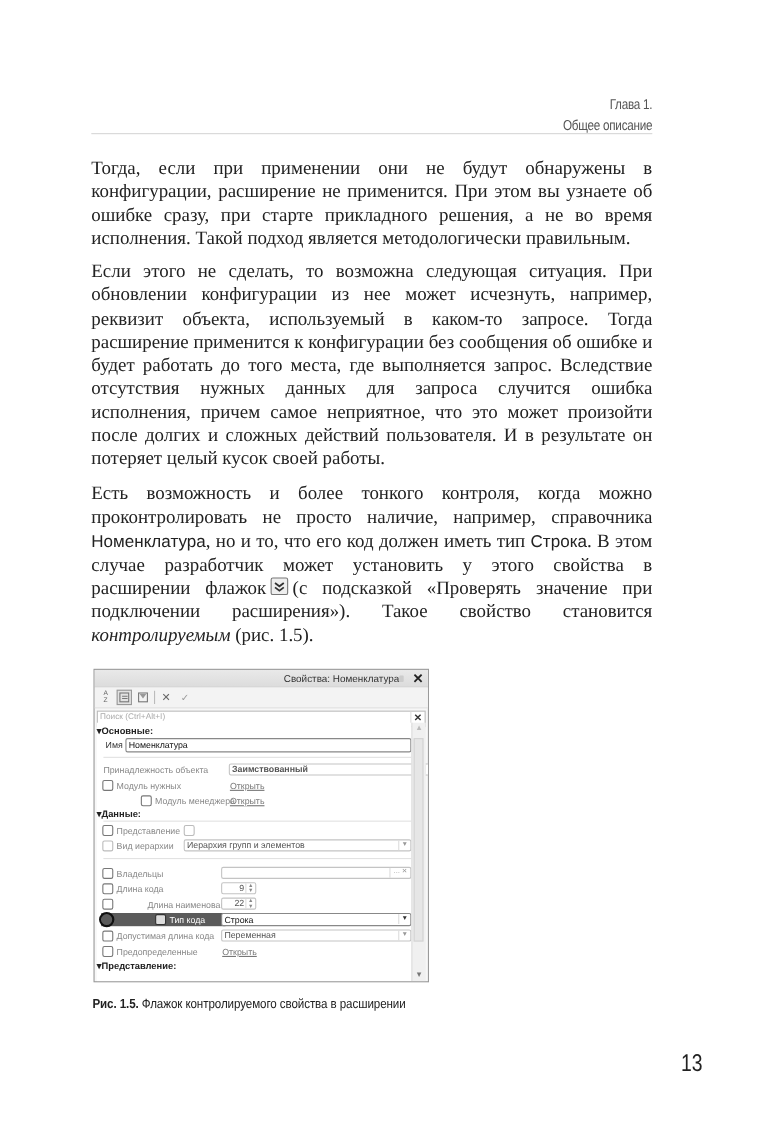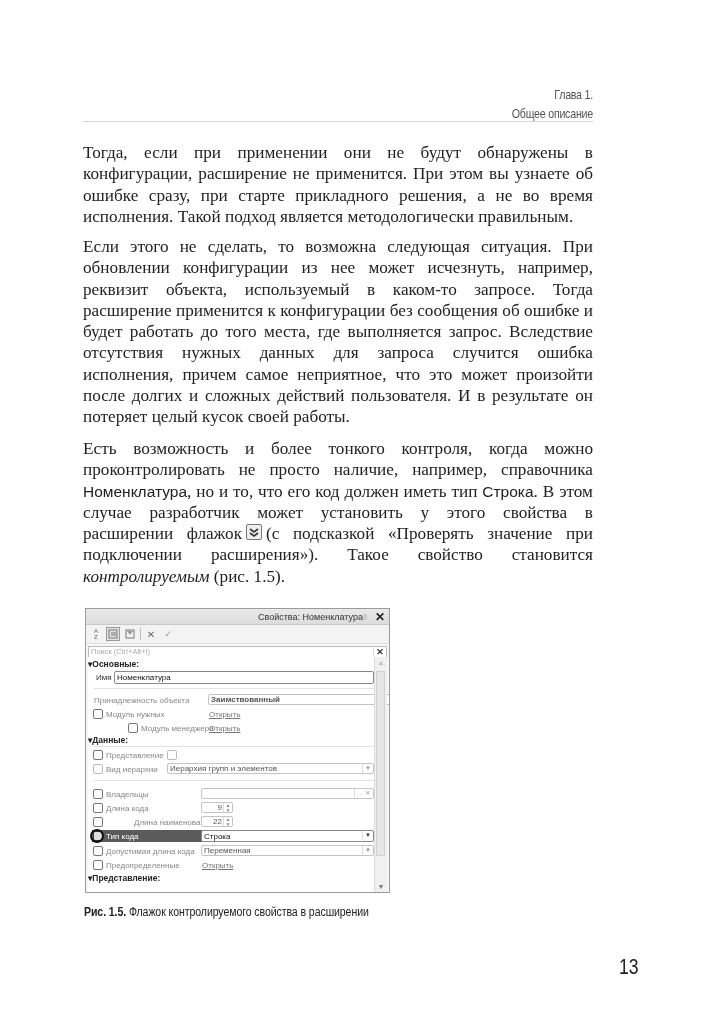--- a/index.html
+++ b/index.html
@@ -204,21 +204,21 @@
           <span class="cb"></span>
           <span class="lbl">Длина наименования</span>
         </div>
       <div class="field" style="left:113px;top:159px;width:32px;justify-content:flex-end;padding-right:10px;">
           <span>22</span>
           <span class="spin">▲<br>▼</span>
         </div>
 
       <div style="position:absolute;left:0;top:173px;width:286px;height:12px;">
         <div class="hl-row"></div>
-        <div class="row" style="left:5px;top:0;">
+        <div class="row" style="left:5px;top:0;padding-left:48px;">
           <span class="cb" style="background:#ddd;border-color:#333;position:relative;"></span>
           <span class="lbl" style="color:#fff;">Тип кода</span>
         </div>
         <div class="circle" style="left:2px;top:-1px;"></div>
         <div class="field dark" style="left:113px;top:0;width:173px;height:12px;">
             <span>Строка</span>
             <span class="dd dark">▼</span>
           </div>
       </div>
 

